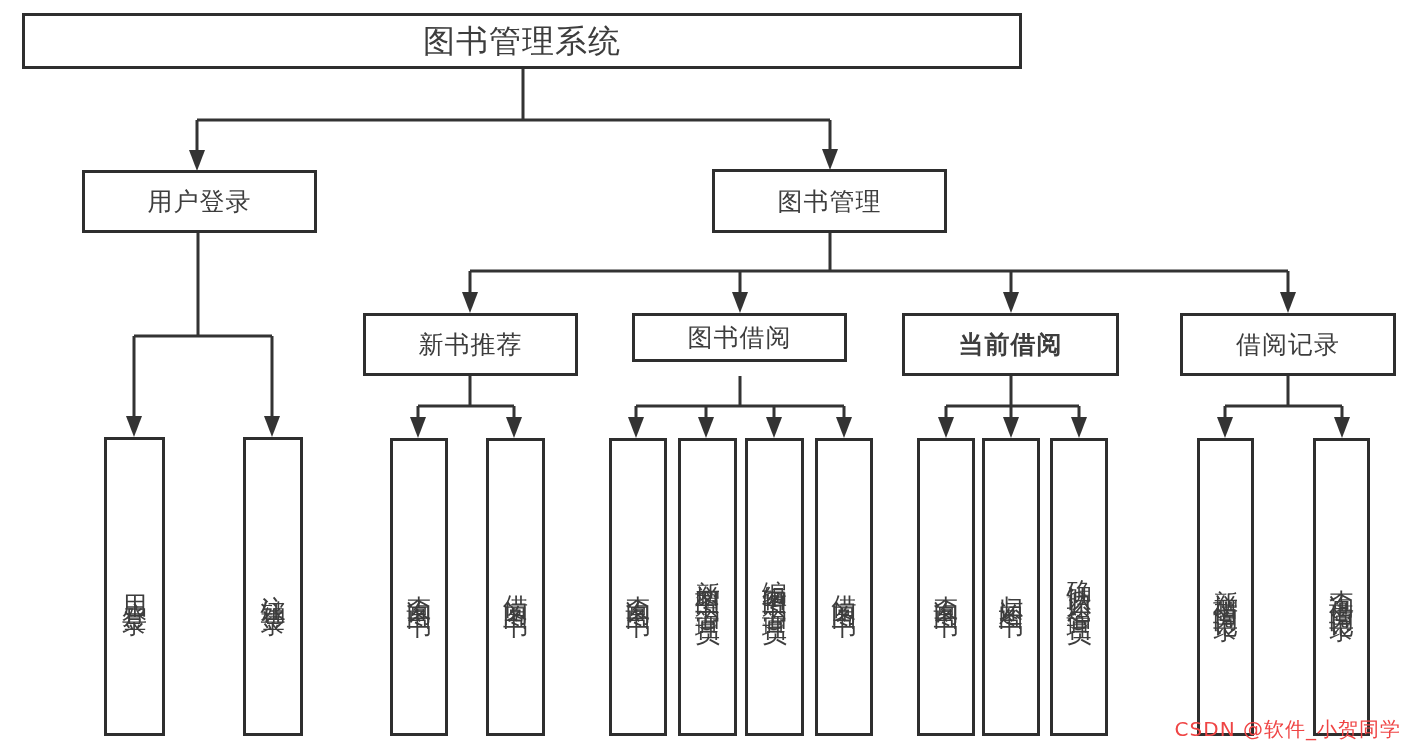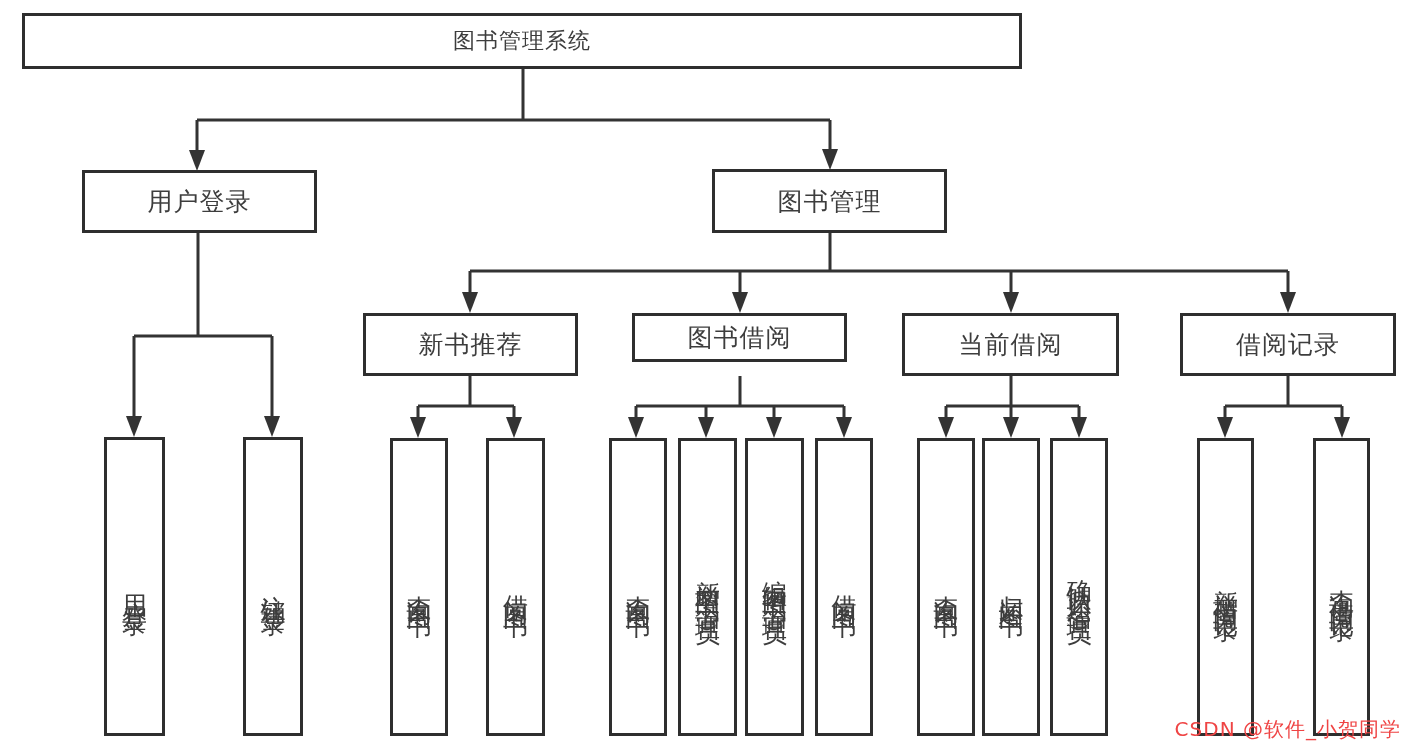--- a/index.html
+++ b/index.html
@@ -22,21 +22,21 @@
     border: 3px solid #2e2e2e;
     background: #ffffff;
     color: #3d3d3d;
     display: flex;
     align-items: center;
     justify-content: center;
     font-size: 25px;
     letter-spacing: 1px;
     line-height: 1;
   }
-  .box.title { font-size: 22px; }
+  .box.title { font-size: 32px; }
   .box.v {
     writing-mode: vertical-rl;
     text-orientation: mixed;
     letter-spacing: 6px;
     font-size: 25px;
     text-align: center;
     padding: 6px 0;
   }
   .watermark {
     position: absolute;
@@ -93,21 +93,21 @@
     </g>
   </svg>
 
   <div class="box title" style="left:22px; top:13px; width:1000px; height:56px;">图书管理系统</div>
 
   <div class="box" style="left:82px; top:170px; width:235px; height:63px;">用户登录</div>
   <div class="box" style="left:363px; top:313px; width:215px; height:63px;">新书推荐</div>
 
   <div class="box" style="left:712px; top:169px; width:235px; height:64px;">图书管理</div>
   <div class="box" style="left:632px; top:313px; width:215px; height:49px;">图书借阅</div>
-  <div class="box" style="left:902px; top:313px; width:217px; height:63px;">当前借阅</div>
+  <div class="box" style="left:902px; top:313px; width:217px; height:63px;font-weight:bold;">当前借阅</div>
   <div class="box" style="left:1180px; top:313px; width:216px; height:63px;">借阅记录</div>
 
   <div class="box v" style="left:104px; top:437px; width:61px; height:299px;">用户登录</div>
   <div class="box v" style="left:243px; top:437px; width:60px; height:299px;">注销登录</div>
 
   <div class="box v" style="left:390px; top:438px; width:58px; height:298px;">查询图书</div>
   <div class="box v" style="left:486px; top:438px; width:59px; height:298px;">借阅图书</div>
 
   <div class="box v" style="left:609px; top:438px; width:58px; height:298px;">查询图书</div>
   <div class="box v" style="left:678px; top:438px; width:59px; height:298px;">新增图书（管理员）</div>

